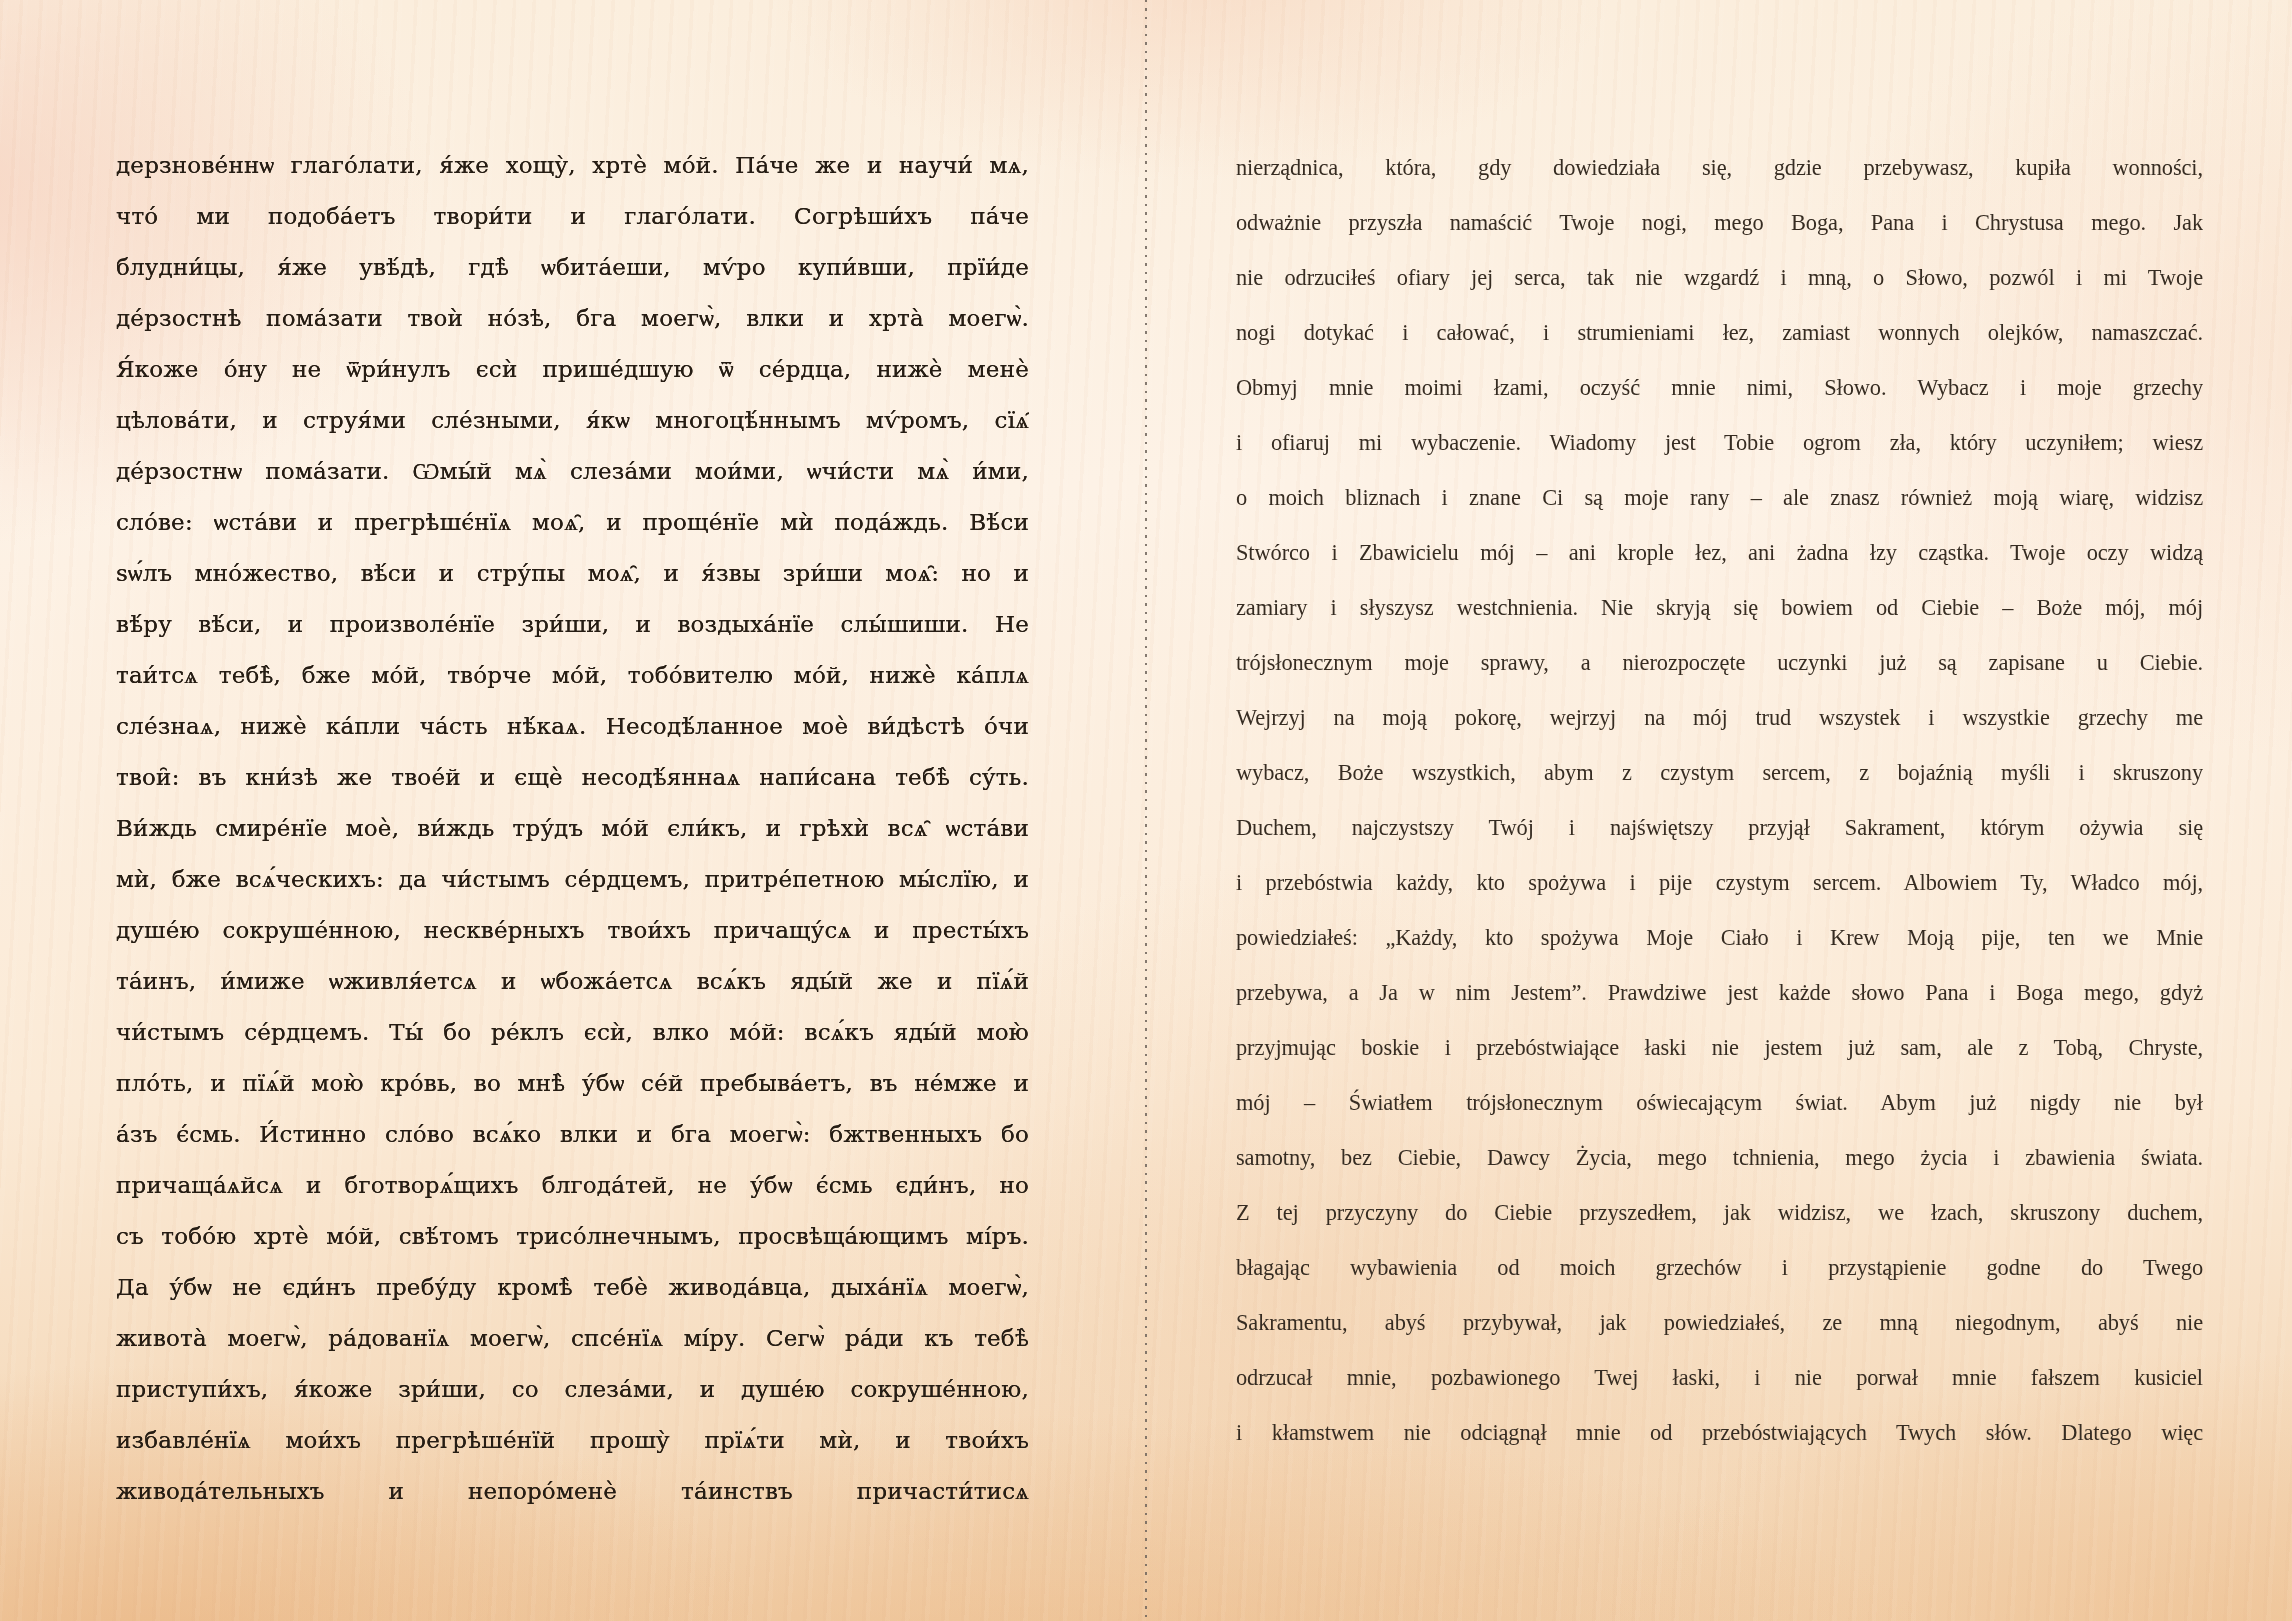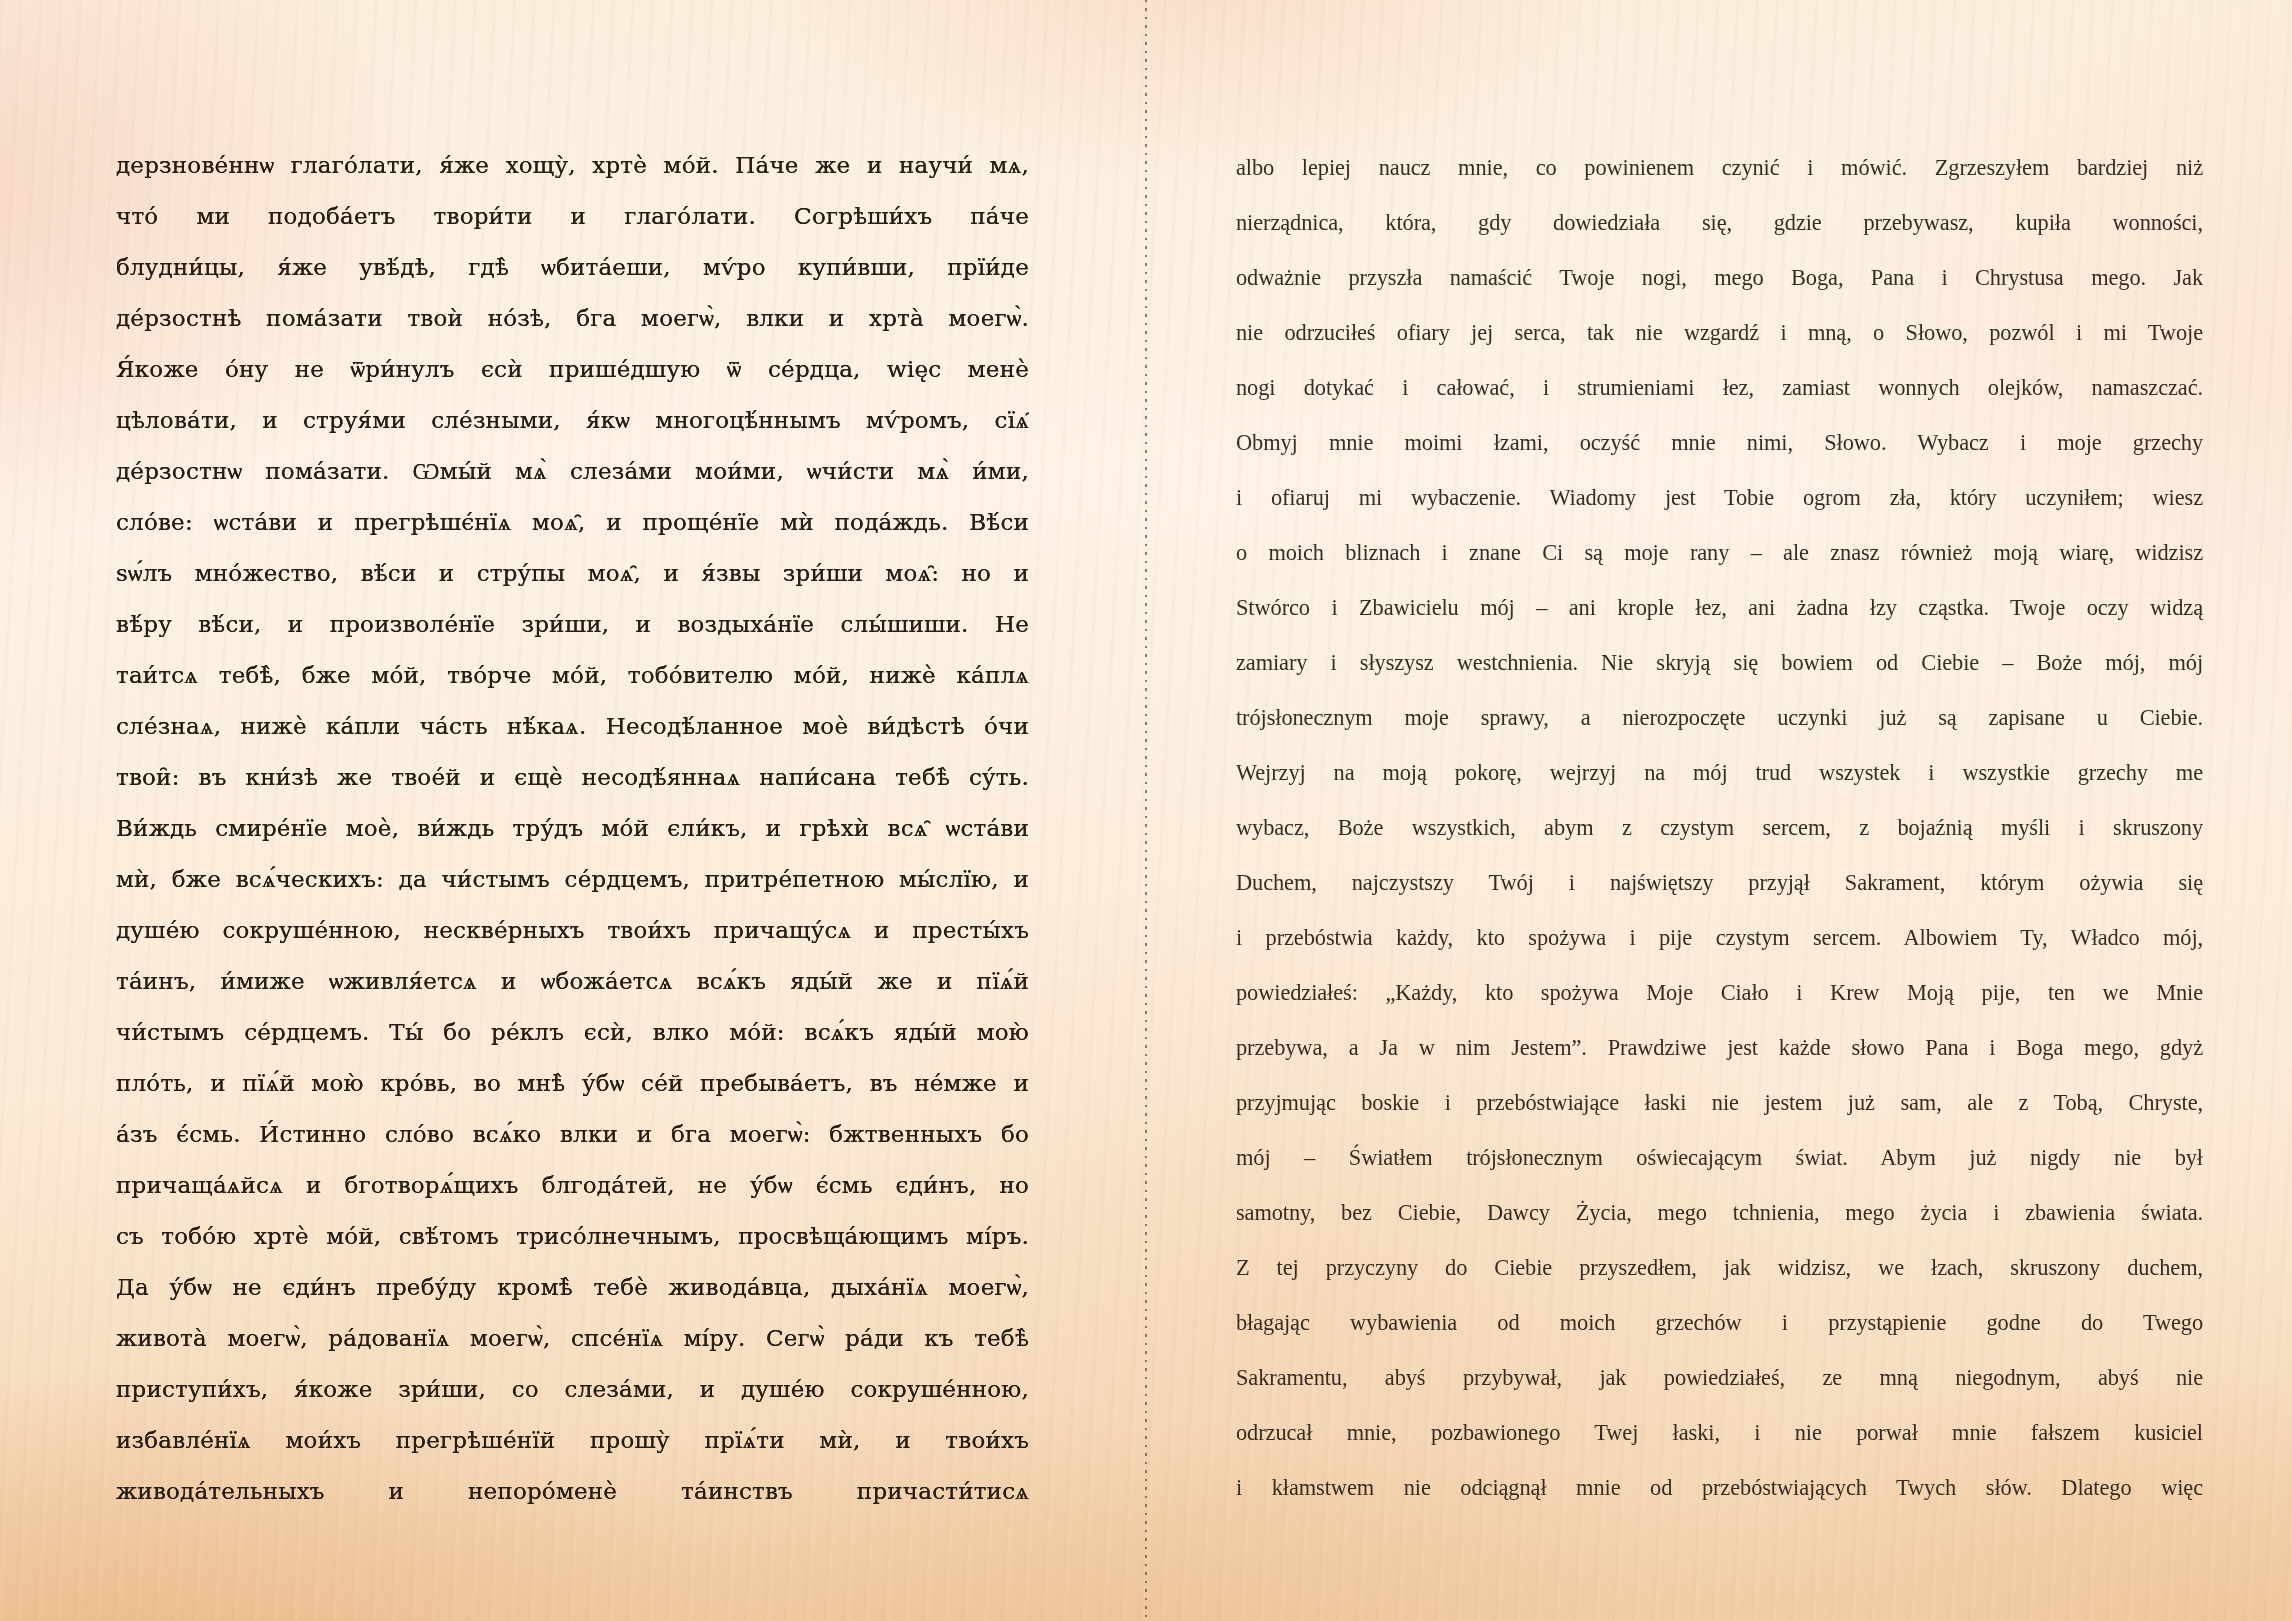--- a/index.html
+++ b/index.html
@@ -84,21 +84,21 @@
 </head>
 <body>
 
 <div class="spread">
 
   <div class="text-col left-col">
       <div class="line">дерзнове́ннѡ глаго́лати, я́же хощу̀, хртѐ мо́й. Па́че же и научи́ мѧ,</div>
       <div class="line">что́ ми подоба́етъ твори́ти и глаго́лати. Согрѣши́хъ па́че</div>
       <div class="line">блудни́цы, я́же увѣ́дѣ, гдѣ̀ ѡбита́еши, мѵ́ро купи́вши, прїи́де</div>
       <div class="line">де́рзостнѣ пома́зати твоѝ но́зѣ, бга моегѡ̀, влки и хрта̀ моегѡ̀.</div>
-      <div class="line">Я́коже о́ну не ѿри́нулъ єсѝ прише́дшую ѿ се́рдца, więc менѐ</div>
+      <div class="line">Я́коже о́ну не ѿри́нулъ єсѝ прише́дшую ѿ се́рдца, нижѐ менѐ</div>
       <div class="line">цѣлова́ти, и струя́ми сле́зными, я́кѡ многоцѣ́ннымъ мѵ́ромъ, сїѧ̑</div>
       <div class="line">де́рзостнѡ пома́зати. Ѡмы́й мѧ̀ слеза́ми мои́ми, ѡчи́сти мѧ̀ и́ми,</div>
       <div class="line">сло́ве: ѡста́ви и прегрѣшє́нїѧ моѧ̑, и проще́нїе мѝ пода́ждь. Вѣ́си</div>
       <div class="line">ѕѡ́лъ мно́жество, вѣ́си и стру́пы моѧ̑, и я́звы зри́ши моѧ̑: но и</div>
       <div class="line">вѣ́ру вѣ́си, и произволе́нїе зри́ши, и воздыха́нїе слы́шиши. Не</div>
       <div class="line">таи́тсѧ тебѣ̀, бже мо́й, тво́рче мо́й, тобо́вителю мо́й, нижѐ ка́плѧ</div>
       <div class="line">сле́знаѧ, нижѐ ка́пли ча́сть нѣ́каѧ. Несодѣ́ланное моѐ ви́дѣстѣ о́чи</div>
       <div class="line">твои̑: въ кни́зѣ же твое́й и єщѐ несодѣ́яннаѧ напи́сана тебѣ̀ су́ть.</div>
       <div class="line">Ви́ждь смире́нїе моѐ, ви́ждь тру́дъ мо́й єли́къ, и грѣхѝ всѧ̑ ѡста́ви</div>
       <div class="line">мѝ, бже всѧ́ческихъ: да чи́стымъ се́рдцемъ, притре́петною мы́слїю, и</div>
@@ -112,21 +112,20 @@
       <div class="line">Да у́бѡ не єди́нъ пребу́ду кромѣ̀ тебѐ живода́вца, дыха́нїѧ моегѡ̀,</div>
       <div class="line">живота̀ моегѡ̀, ра́дованїѧ моегѡ̀, спсе́нїѧ мі́ру. Сегѡ̀ ра́ди къ тебѣ̀</div>
       <div class="line">приступи́хъ, я́коже зри́ши, со слеза́ми, и душе́ю сокруше́нною,</div>
       <div class="line">избавле́нїѧ мои́хъ прегрѣше́нїй прошу̀ прїѧ́ти мѝ, и твои́хъ</div>
       <div class="line">живода́тельныхъ и непоро́менѐ та́инствъ причасти́тисѧ</div>
     </div>
 
   <div class="divider"></div>
 
   <div class="text-col right-col">
-      <div class="line">albo lepiej naucz mnie, co powinienem czynić i mówić. Zgrzeszyłem bardziej niż</div>
       <div class="line">nierządnica, która, gdy dowiedziała się, gdzie przebywasz, kupiła wonności,</div>
       <div class="line">odważnie przyszła namaścić Twoje nogi, mego Boga, Pana i Chrystusa mego. Jak</div>
       <div class="line">nie odrzuciłeś ofiary jej serca, tak nie wzgardź i mną, o Słowo, pozwól i mi Twoje</div>
       <div class="line">nogi dotykać i całować, i strumieniami łez, zamiast wonnych olejków, namaszczać.</div>
       <div class="line">Obmyj mnie moimi łzami, oczyść mnie nimi, Słowo. Wybacz i moje grzechy</div>
       <div class="line">i ofiaruj mi wybaczenie. Wiadomy jest Tobie ogrom zła, który uczyniłem; wiesz</div>
       <div class="line">o moich bliznach i znane Ci są moje rany – ale znasz również moją wiarę, widzisz</div>
       <div class="line">Stwórco i Zbawicielu mój – ani krople łez, ani żadna łzy cząstka. Twoje oczy widzą</div>
       <div class="line">zamiary i słyszysz westchnienia. Nie skryją się bowiem od Ciebie – Boże mój, mój</div>
       <div class="line">trójsłonecznym moje sprawy, a nierozpoczęte uczynki już są zapisane u Ciebie.</div>

